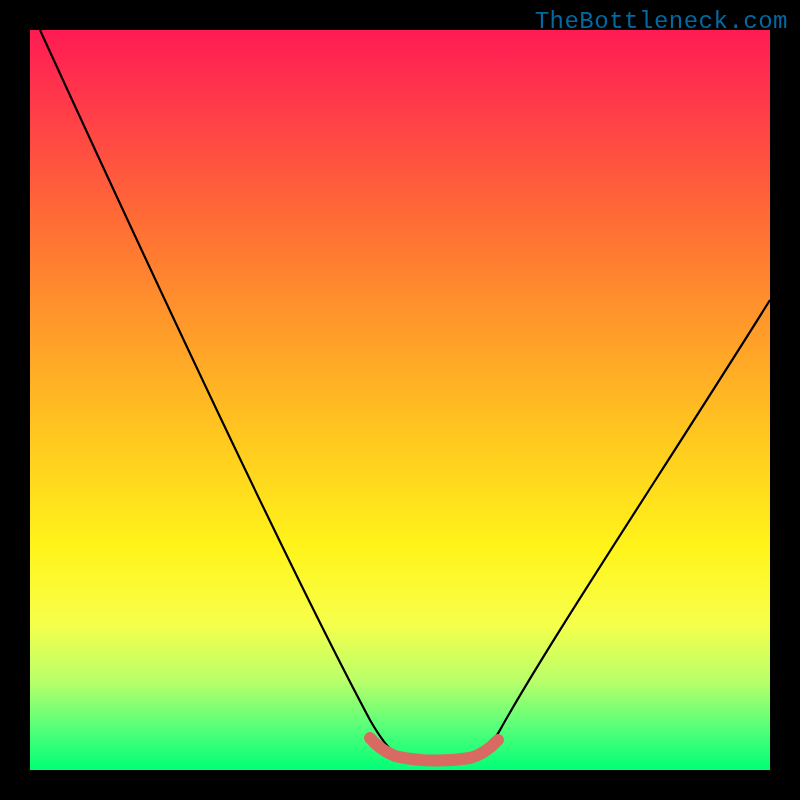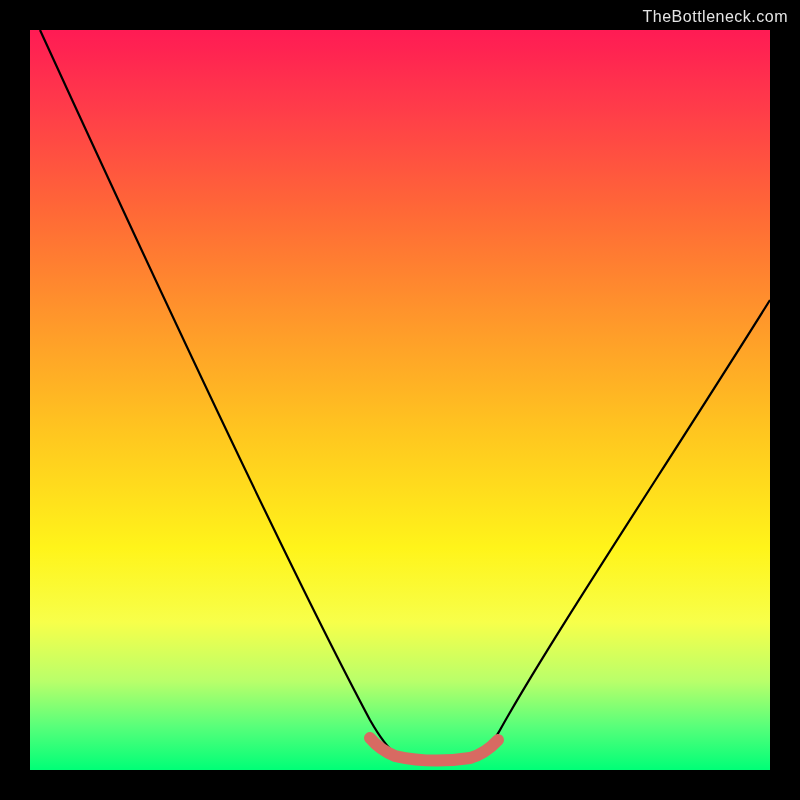--- a/index.html
+++ b/index.html
@@ -8,25 +8,26 @@
     width: 800px;
     height: 800px;
     background: #000;
     position: relative;
     font-family: Arial, sans-serif;
   }
   .watermark {
     position: absolute;
     top: 8px;
     right: 12px;
-    color: #e5e5e5;
-    font-size: 16px;
+    color: #0369a1;
+    font-size: 24px;
     font-weight: 500;
     letter-spacing: 0.5px;
     z-index: 10;
+    font-family: Liberation Mono, monospace;
   }
   .plot-area {
     position: absolute;
     left: 30px;
     top: 30px;
     width: 740px;
     height: 740px;
     overflow: hidden;
   }
   .gradient-bg {

